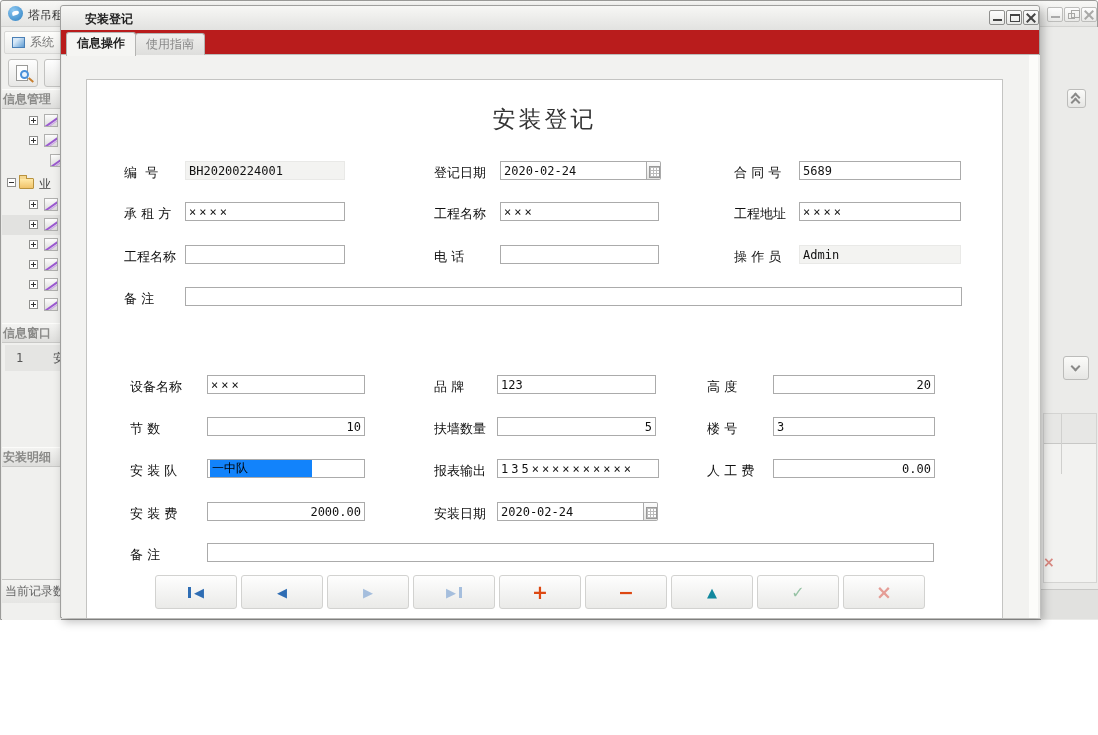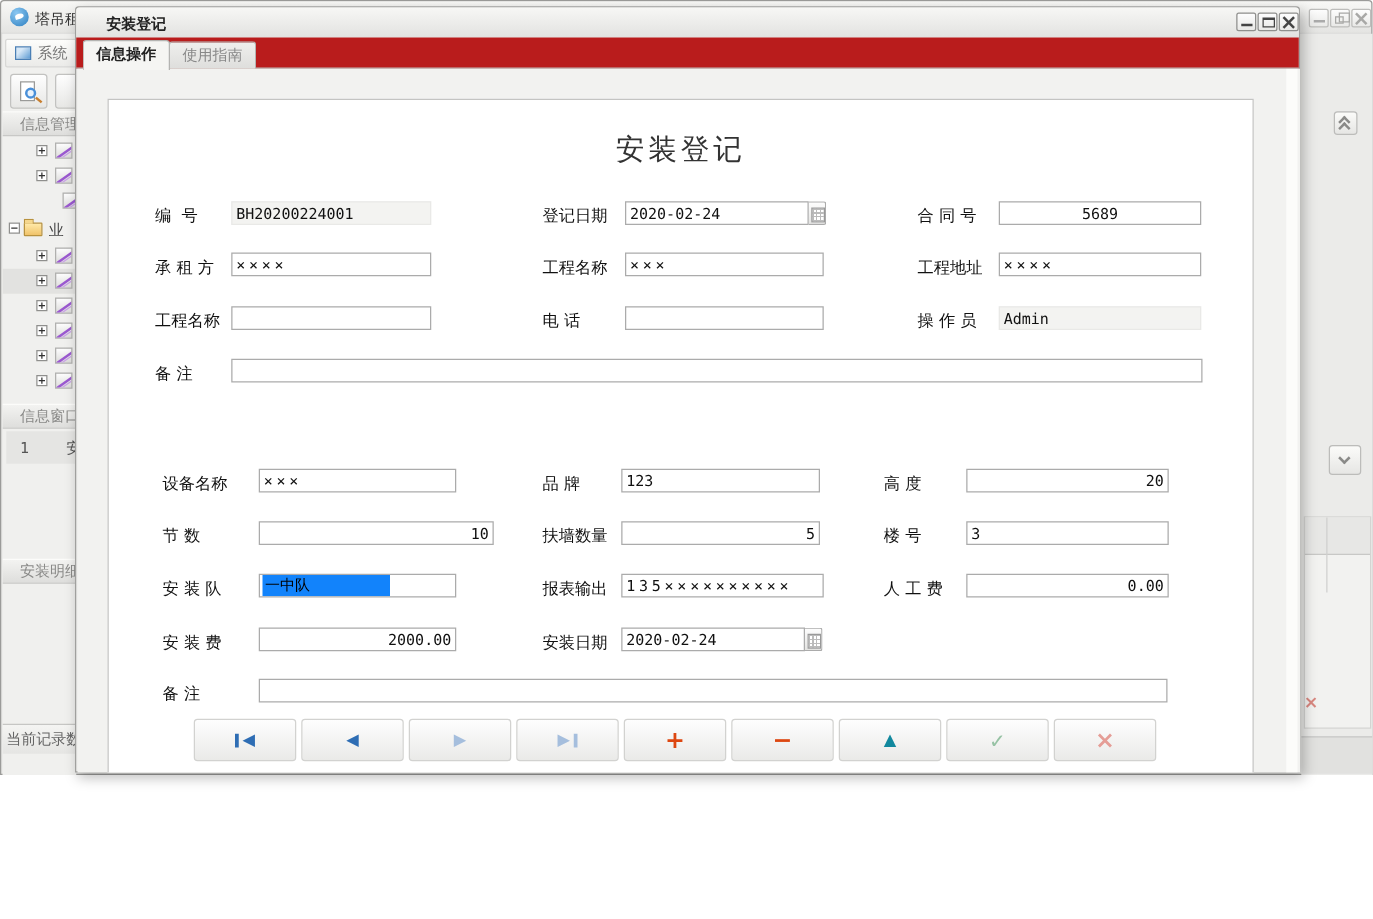--- a/index.html
+++ b/index.html
@@ -36,21 +36,21 @@
             padding-left:7px; background:linear-gradient(#fdfdfb,#ebebe9); border:1px solid #d8d8d6; border-radius:2px; overflow:hidden; }
   .sysicon { flex:none; width:13px; height:11px; border:1px solid #4a7fb5; background:linear-gradient(135deg,#d7e8f7 30%,#5d9bd3); }
   .systab span { font-size:12px; color:#777; white-space:nowrap; }
   .tbtn { position:absolute; top:32px; width:30px; height:28px; border:1px solid #c2c2c0; border-radius:3px;
           background:linear-gradient(#fefefe,#e7e7e5); }
   .doc { position:absolute; left:7px; top:5px; width:12px; height:16px; background:#fff; border:1px solid #9a9a98; }
   .mag { position:absolute; left:11px; top:10px; width:9px; height:9px; border:2px solid #4a90d9; border-radius:50%; background:#eaf3fc; }
   .mag::after { content:""; position:absolute; left:6px; top:7px; width:6px; height:2px; background:#c87f2f; transform:rotate(40deg); }
   .sec { position:absolute; left:0; width:63px; height:20px; background:linear-gradient(#f3f3f1,#dededc);
          border-top:1px solid #fcfcfa; border-bottom:1px solid #c8c8c6; color:#8a8a88; font-size:12px;
-         line-height:18px; padding-left:14px; white-space:nowrap; overflow:hidden; }
+         line-height:18px; padding-left:1px; white-space:nowrap; overflow:hidden;font-weight:bold; }
   .trow { position:absolute; left:0; width:59px; height:20px; }
   .trow.hl { background:#e2e2e0; }
   .tbox { position:absolute; top:5px; width:9px; height:9px; border:1px solid #8f8f8d; background:#fff; }
   .tbox::before { content:""; position:absolute; left:1px; right:1px; top:3px; height:1px; background:#333; }
   .tbox.plus::after { content:""; position:absolute; top:1px; bottom:1px; left:3px; width:1px; background:#333; }
   .ticon { position:absolute; top:3px; width:14px; height:13px; border:1px solid #b0b0ae;
            background:linear-gradient(#fdfdfd,#dcdcda); overflow:hidden; }
   .ticon::after { content:""; position:absolute; left:-3px; top:6px; width:20px; height:2px; background:#9b59d0; transform:rotate(-35deg); }
   .ticon::before { content:""; position:absolute; left:-3px; top:9px; width:20px; height:1px; background:#c9a0e8; transform:rotate(-35deg); }
   .folder { position:absolute; top:5px; width:15px; height:11px; border:1px solid #b8923e; border-radius:1px;
@@ -244,21 +244,21 @@
       <div class="panel">
 
         <div class="form-title">安装登记</div>
 
         <span class="lbl" style="left:37px;top:84px">编  号</span>
         <input class="inp ro" style="left: 98px; top: 81px; width: 160px;" readonly="" value="BH20200224001">
         <span class="lbl" style="left:347px;top:84px">登记日期</span>
         <input class="inp" style="left: 413px; top: 81px; width: 147px;" value="2020-02-24">
         <span class="cal" style="left:560px;top:81px"></span>
         <span class="lbl" style="left:647px;top:84px">合 同 号</span>
-        <input class="inp" style="left: 712px; top: 81px; width: 162px; text-align: center;" value="5689">
+        <input class="inp" style="left: 712px; top: 81px; width: 162px;" value="5689">
 
         <span class="lbl" style="left:37px;top:125px">承 租 方</span>
         <input class="inp xsp" style="left: 98px; top: 122px; width: 160px;" value="××××">
         <span class="lbl" style="left:347px;top:125px">工程名称</span>
         <input class="inp xsp" style="left: 413px; top: 122px; width: 159px;" value="×××">
         <span class="lbl" style="left:647px;top:125px">工程地址</span>
         <input class="inp xsp" style="left: 712px; top: 122px; width: 162px;" value="××××">
 
         <span class="lbl" style="left:37px;top:168px">工程名称</span>
         <input class="inp" style="left: 98px; top: 165px; width: 160px;" value="">
@@ -272,21 +272,21 @@
 
 
         <span class="lbl" style="left:43px;top:298px">设备名称</span>
         <input class="inp xsp" style="left: 120px; top: 295px; width: 158px;" value="×××">
         <span class="lbl" style="left:347px;top:298px">品 牌</span>
         <input class="inp" style="left: 410px; top: 295px; width: 159px;" value="123">
         <span class="lbl" style="left:620px;top:298px">高 度</span>
         <input class="inp num" style="left: 686px; top: 295px; width: 162px;" value="20">
 
         <span class="lbl" style="left:43px;top:340px">节 数</span>
-        <input class="inp num" style="left: 120px; top: 337px; width: 188px;" value="10">
+        <input class="inp num" style="left: 120px; top: 337px; width: 158px;" value="10">
         <span class="lbl" style="left:347px;top:340px">扶墙数量</span>
         <input class="inp num" style="left: 410px; top: 337px; width: 159px;" value="5">
         <span class="lbl" style="left:620px;top:340px">楼 号</span>
         <input class="inp" style="left: 686px; top: 337px; width: 162px;" value="3">
 
         <span class="lbl" style="left:43px;top:382px">安 装 队</span>
         <div class="inpdiv" style="left:120px;top:379px;width:158px"><span class="selhl">一中队</span></div>
         <span class="lbl" style="left:347px;top:382px">报表输出</span>
         <input class="inp xsp" style="left: 410px; top: 379px; width: 162px;" value="135××××××××××">
         <span class="lbl" style="left:620px;top:382px">人 工 费</span>

